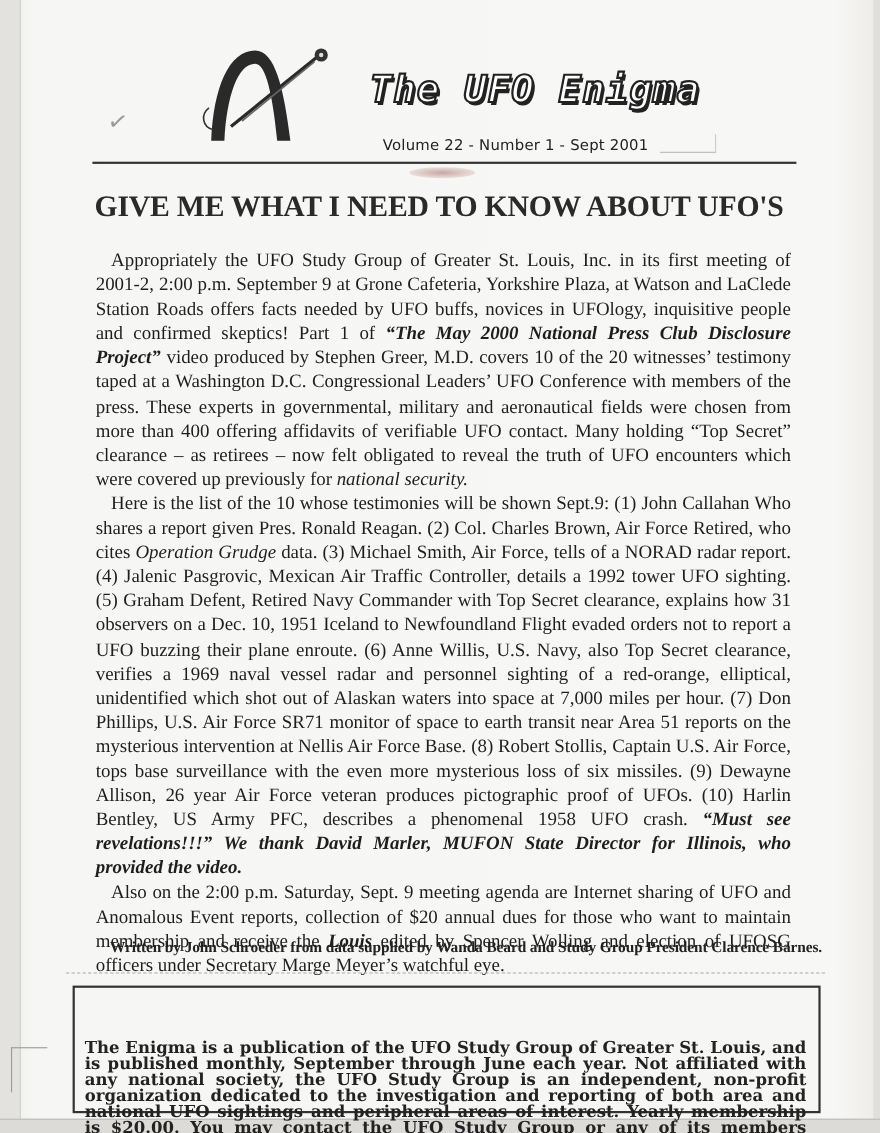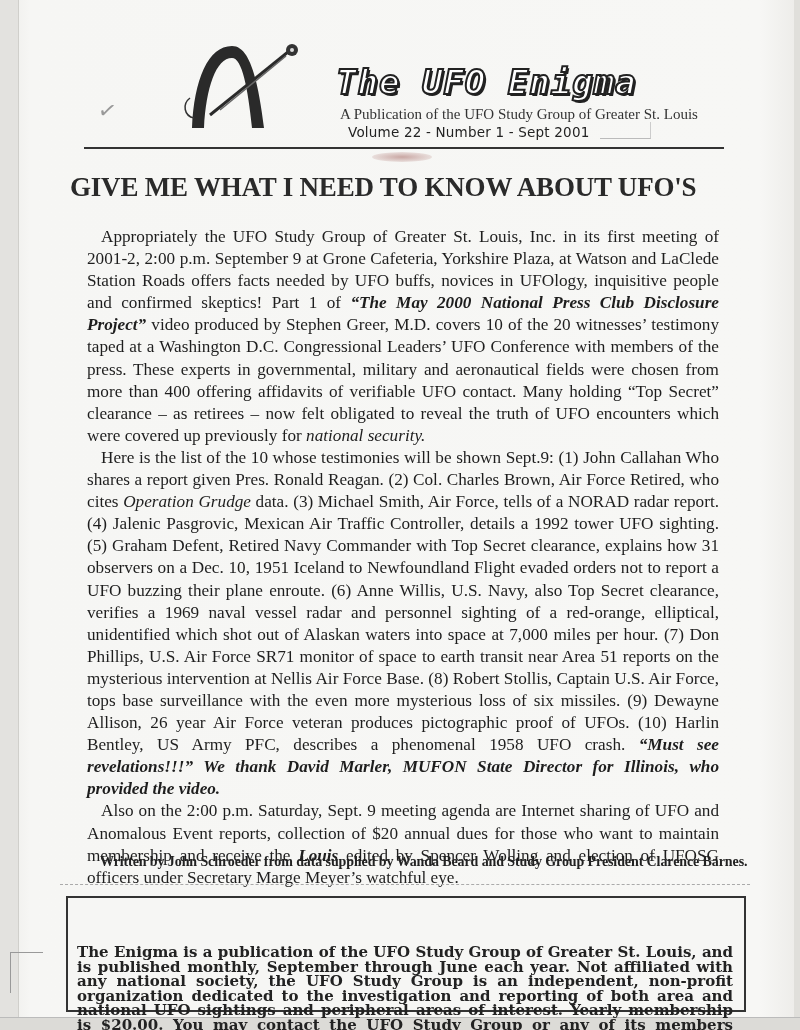--- a/index.html
+++ b/index.html
@@ -12,21 +12,21 @@
   .logo{position:absolute;left:180px;top:40px;width:130px;height:90px;}
   .title-box{position:absolute;left:336px;top:62px;width:330px;height:40px;font-style:italic;}
   .title{font-family:"DejaVu Sans Mono",monospace;font-weight:bold;font-size:34px;letter-spacing:1px;color:#fff;
     -webkit-text-stroke:2px #222;text-shadow:2px 2px 0 #222;line-height:40px;white-space:nowrap;}
   .subtitle{position:absolute;left:340px;top:106px;font-size:15px;color:#333;white-space:nowrap;}
   .volume{position:absolute;left:348px;top:124px;font-family:"DejaVu Sans",sans-serif;font-weight:normal;font-size:13.5px;color:#222;white-space:nowrap;letter-spacing:0.2px;}
   .volume-box{position:absolute;left:600px;top:122px;width:50px;height:16px;border-bottom:1px solid #bbb;border-right:1px solid #ccc;}
   .rule{position:absolute;left:84px;top:147px;width:640px;height:2px;background:#333;}
   .smudge{position:absolute;left:372px;top:152px;width:60px;height:10px;border-radius:50%;background:radial-gradient(#c9a7a3,rgba(220,200,200,0));}
   
-  .headline{position:absolute;left:70px;top:172px;width:640px;font-family:"Liberation Serif",serif;font-weight:bold;font-size:27px;color:#2a2a2a;white-space:nowrap;letter-spacing:-0.2px;}
+  .headline{position:absolute;left:86px;top:172px;width:640px;font-family:"Liberation Serif",serif;font-weight:bold;font-size:27px;color:#2a2a2a;white-space:nowrap;letter-spacing:-0.2px;}
   
   .body{position:absolute;left:87px;top:226px;width:632px;font-size:17.2px;line-height:22.1px;color:#1e1e1e;text-align:justify;}
   .body p{margin:0;text-indent:14px;}
   .body .bi{font-weight:bold;font-style:italic;}
   .body .b{font-weight:normal;}
   .body .i{font-style:italic;}
   .credit{position:absolute;left:100px;top:854px;font-size:14px;font-weight:bold;color:#222;white-space:nowrap;letter-spacing:-0.1px;}
   
   .watermark{position:absolute;left:230px;top:752px;font-family:"DejaVu Sans",sans-serif;font-weight:bold;font-size:38px;color:#fff;
     -webkit-text-stroke:2.5px #111;letter-spacing:-0.5px;white-space:nowrap;}
@@ -51,21 +51,20 @@
     <path d="M30 75 L 108 12" stroke="#2a2a2a" stroke-width="3" fill="none"></path>
     <path d="M40 70 L 106 16" stroke="#666" stroke-width="1.5" fill="none"></path>
     <circle cx="112" cy="10" r="6" fill="#333"></circle>
     <circle cx="112" cy="10" r="2" fill="#ddd"></circle>
     <path d="M10 58 C 2 64, 4 76, 14 78" stroke="#333" stroke-width="1.5" fill="none"></path>
   </svg>
 
   <div class="title-box">
     <div class="title">The UFO Enigma</div>
   </div>
-  <div class="subtitle">A Publication of the UFO Study Group of Greater St. Louis</div>
   <div class="volume">Volume 22  -  Number 1 - Sept  2001</div>
   <div class="volume-box"></div>
   <div class="rule"></div>
   <div class="smudge"></div>
 
   <div class="headline">GIVE ME WHAT I NEED TO KNOW ABOUT UFO'S</div>
 
   <div class="body">
     <p>
       <span>Appropriately the UFO Study Group of Greater St. Louis, Inc. in its first meeting of 2001-2,  2:00 p.m. September 9 at Grone Cafeteria, Yorkshire Plaza, at  Watson  and LaClede Station Roads offers facts needed by UFO buffs,  novices in UFOlogy, inquisitive people and confirmed skeptics! </span><span class="b">Part 1 of </span><span class="bi">“The May 2000 National Press Club Disclosure Project”</span><span class="b"> video</span><span> produced by Stephen Greer, M.D. covers 10 of the 20 witnesses’ testimony taped at a Washington D.C. Congressional Leaders’  UFO   Conference with members of the press. These experts in governmental, military and aeronautical fields were chosen from more than 400 offering affidavits of verifiable UFO contact.  Many holding “Top Secret” clearance – as retirees – now felt obligated to reveal the truth of UFO encounters which were covered up previously for </span><span class="i">national security.</span>

